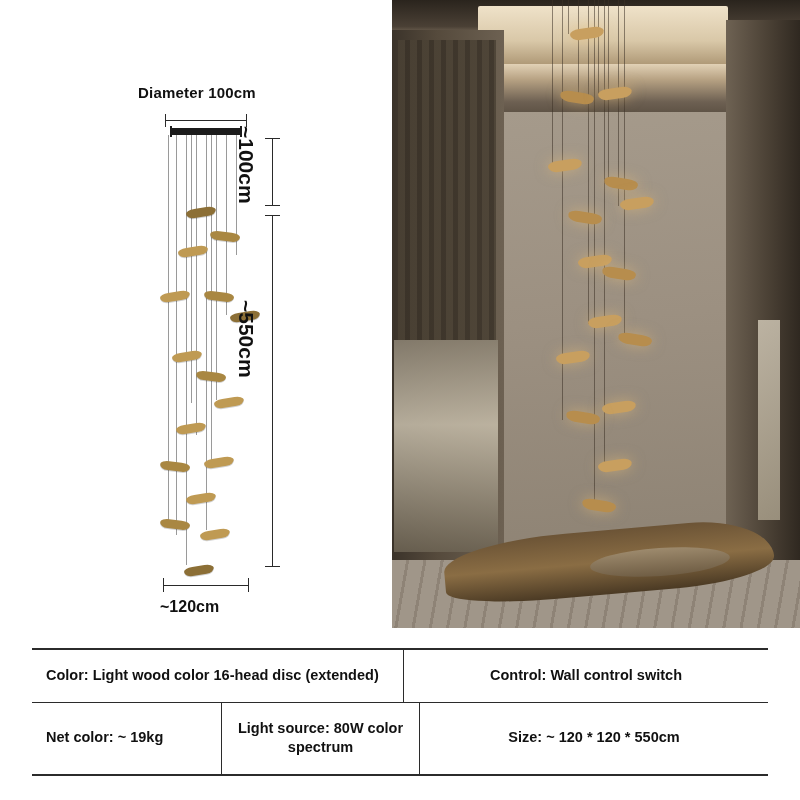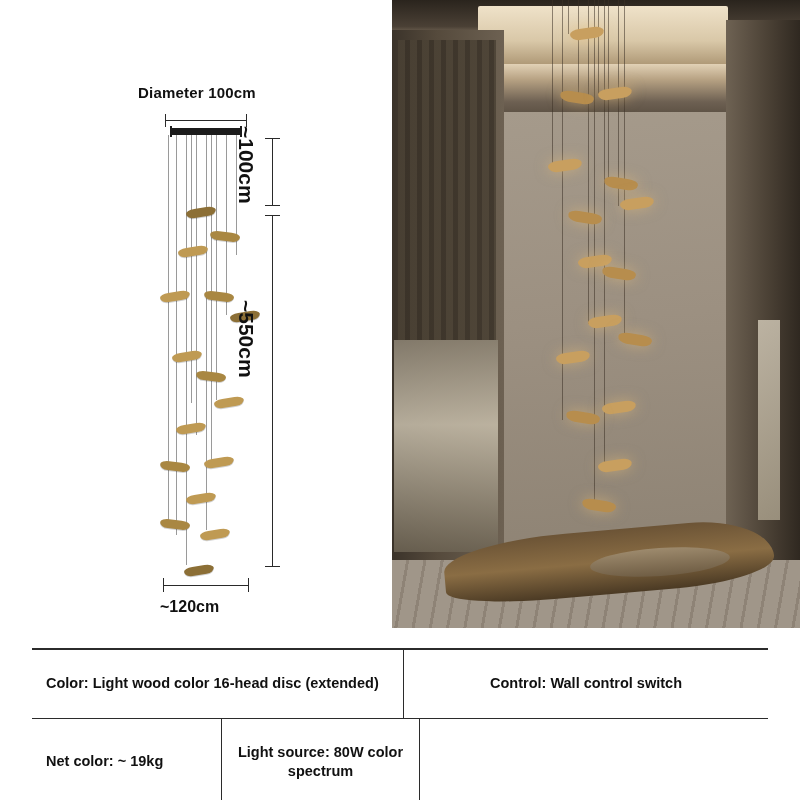--- a/index.html
+++ b/index.html
@@ -289,21 +289,21 @@
     width: 736px;
     border-top: 2px solid #2b2b2b;
     border-bottom: 2px solid #2b2b2b;
   }
   .spec-row {
     display: flex;
     width: 100%;
   }
   .spec-row.row1 { border-bottom: 1px solid #2b2b2b; }
   .spec-cell {
-    padding: 24px 8px;
+    padding: 16px 8px;
     font-size: 14.5px;
     font-weight: bold;
     color: #111;
     line-height: 1.35;
     box-sizing: border-box;
     display: flex;
     align-items: center;
   }
   .cell-color {
     width: 372px;
@@ -443,16 +443,17 @@
   </div>
 
   <div class="spec-table">
     <div class="spec-row row1">
       <div class="spec-cell cell-color">Color: Light wood color 16-head disc (extended)</div>
       <div class="spec-cell cell-control">Control: Wall control switch</div>
     </div>
     <div class="spec-row row2">
       <div class="spec-cell cell-weight">Net color: ~ 19kg</div>
       <div class="spec-cell cell-source">Light source: 80W color spectrum</div>
+      <div class="spec-cell cell-size">Size: ~ 120 * 120 * 550cm</div>
     </div>
   </div>
 
 </div>
 
 </body></html>

